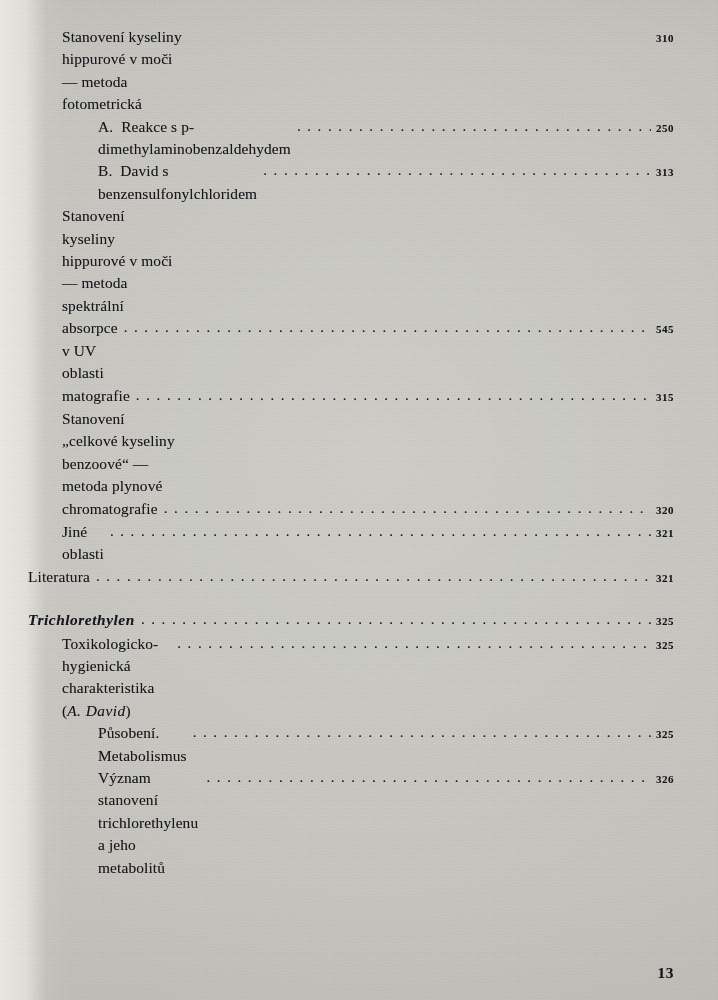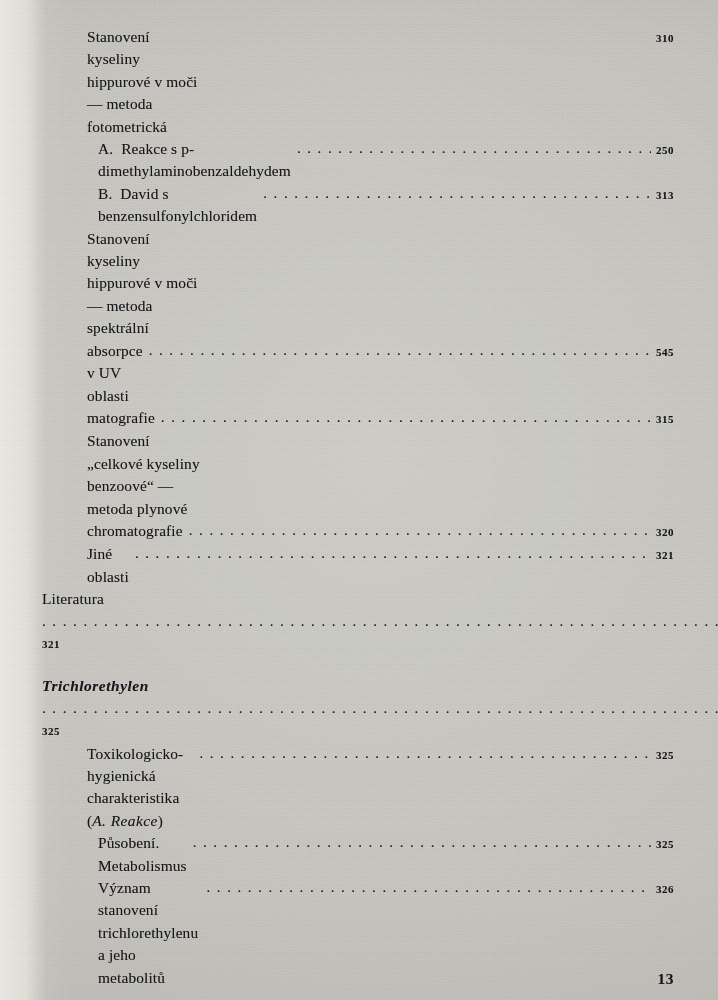--- a/index.html
+++ b/index.html
@@ -109,22 +109,22 @@
     flex: 0 0 auto;
     width: 34px;
     text-align: left;
     font-weight: bold;
     font-size: 11px;
     letter-spacing: 0.5px;
   }
   .entry .pg.blank { visibility: hidden; }
 
   
-  .lvl0 { padding-left: 36px; flex-direction: column; }
-  .lvl1 { padding-left: 87px; }
+  .lvl0 { padding-left: 28px; }
+  .lvl1 { padding-left: 62px; }
   .lvl2 { padding-left: 98px; }
 
   
   .cont { }
 
   .head .txt {
     font-weight: bold;
     letter-spacing: 0.55px;
     font-style: italic;
   }
@@ -133,21 +133,21 @@
     font-style: italic;
     letter-spacing: 0.45px;
   }
 
   .gap { height: 20px; }
 
   
   #folio {
     position: absolute;
     right: 44px;
-    bottom: 12px;
+    bottom: 18px;
     font-weight: bold;
     font-size: 15.4px;
     letter-spacing: 0.6px;
   }
 
   
   #toc, #folio { text-shadow: 0 0 0.6px rgba(0,0,0,0.30); }
 </style>
 </head>
 <body>
@@ -209,21 +209,21 @@
         <span class="leader">............................................................................................................................................</span>
         <span class="pg">321</span>
       </div>
       <div class="gap"></div>
       <div class="entry lvl0 head">
         <span class="txt">Trichlorethylen</span>
         <span class="leader">............................................................................................................................................</span>
         <span class="pg">325</span>
       </div>
       <div class="entry lvl1">
-        <span class="txt">Toxikologicko-hygienická charakteristika (<span class="it">A. Reakce</span>)</span>
+        <span class="txt">Toxikologicko-hygienická charakteristika (<span class="it">A. David</span>)</span>
         <span class="leader">............................................................................................................................................</span>
         <span class="pg">325</span>
       </div>
       <div class="entry lvl2">
         <span class="txt">Působení. Metabolismus</span>
         <span class="leader">............................................................................................................................................</span>
         <span class="pg">325</span>
       </div>
       <div class="entry lvl2">
         <span class="txt">Význam stanovení trichlorethylenu a jeho metabolitů</span>

